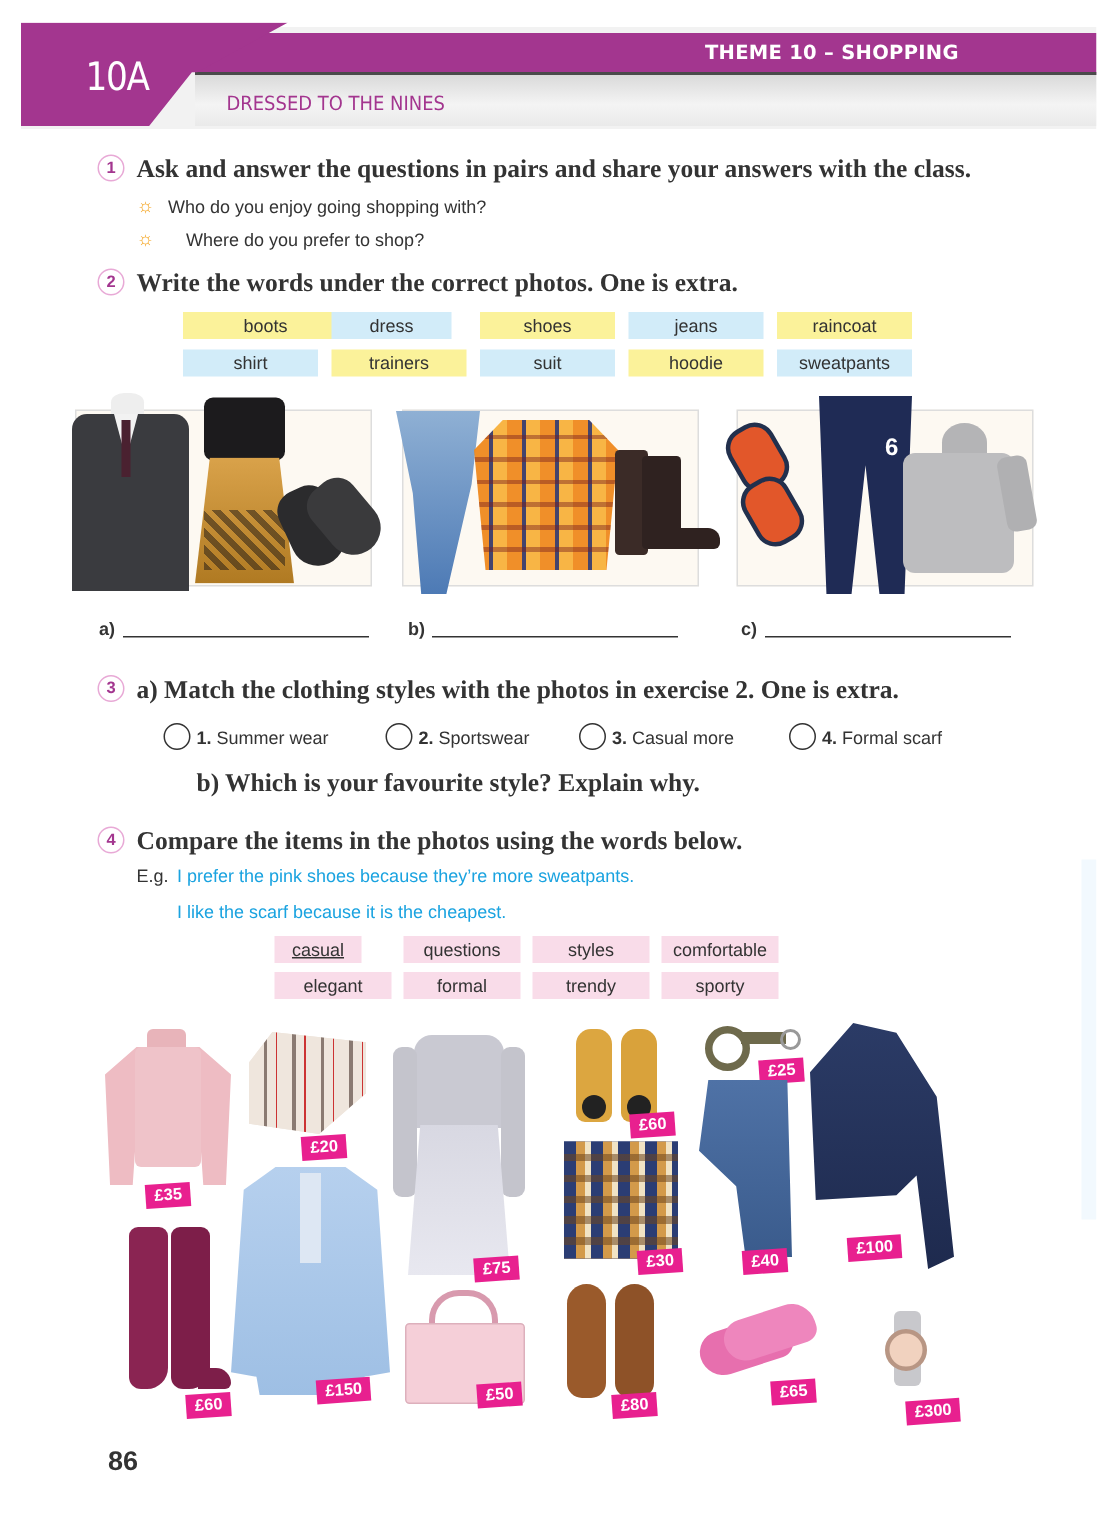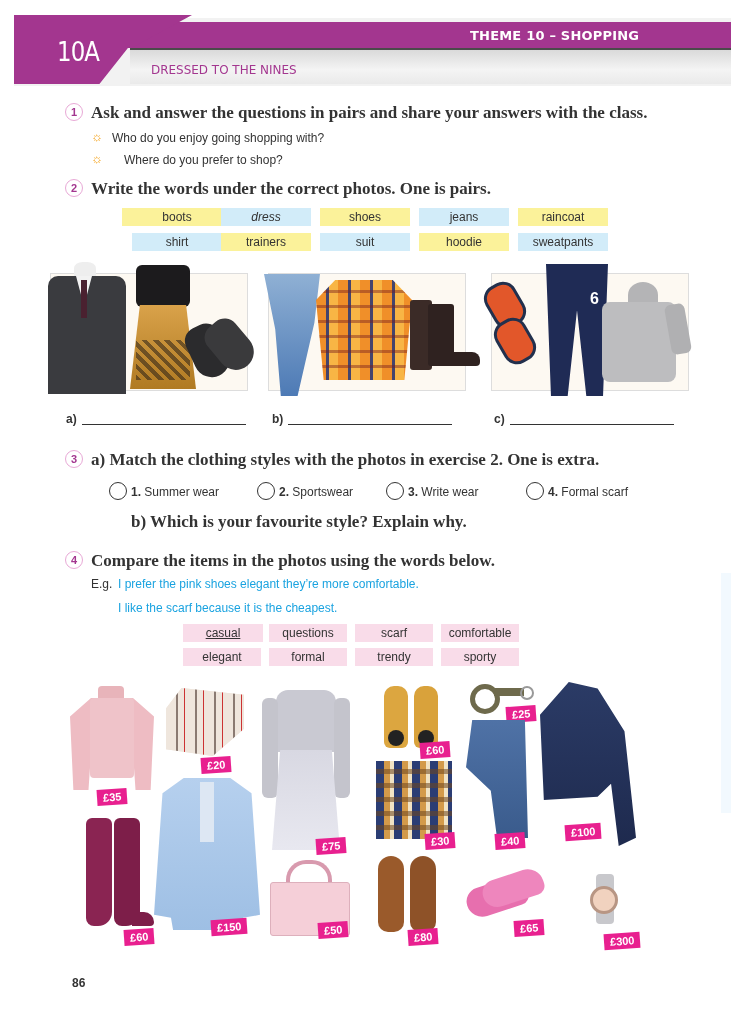--- a/index.html
+++ b/index.html
@@ -23,21 +23,21 @@
   .blue{background:#d2ecf9;}
   .pink{background:#f9dce9;}
   .photo{border:1px solid #ddd;background:#fdf9f2;}
   .answer-label{font-size:12px;font-weight:bold;color:#333;}
   .answer-line{border-bottom:1px solid #333;height:12px;}
   .radio{width:16px;height:16px;border:1.3px solid #333;border-radius:50%;}
   .opt-text{font-size:12px;color:#333;}
   .opt-text b{font-weight:bold;}
   .eg{font-size:12px;color:#1aa3e0;}
   .price{background:#e8208f;color:#fff;font-weight:bold;font-size:11px;padding:2px 6px;transform:rotate(-4deg);}
-  .page-num{left:72px;top:964px;font-weight:bold;font-size:12px;color:#333;margin-top:12px;}
+  .page-num{left:72px;top:964px;font-weight:bold;font-size:18px;color:#333;}
   .side-strip{left:721px;top:573px;width:10px;height:240px;background:#f2f9fe;}
   
   .shape{position:absolute;}
 </style>
 </head>
 <body>
 
 <div class="abs hdr-shadow"></div>
 <div class="abs hdr-gray"></div>
 <div class="abs hdr-bar"></div>
@@ -47,29 +47,29 @@
 <div class="abs subtitle">DRESSED TO THE NINES</div>
 
 <div class="abs num" style="left:65px;top:103px;">1</div>
 <div class="abs instr" style="left:91px;top:103px;">Ask and answer the questions in pairs and share your answers with the class.</div>
 <div class="abs sun" style="left:91px;top:129px;">☼</div>
 <div class="abs bullet-text" style="left:112px;top:131px;">Who do you enjoy going shopping with?</div>
 <div class="abs sun" style="left:91px;top:151px;">☼</div>
 <div class="abs bullet-text" style="left:124px;top:153px;">Where do you prefer to shop?</div>
 
 <div class="abs num" style="left:65px;top:179px;">2</div>
-<div class="abs instr" style="left:91px;top:179px;">Write the words under the correct photos. One is pairs.</div>
+<div class="abs instr" style="left:91px;top:179px;">Write the words under the correct photos. One is extra.</div>
 
 <div class="abs chip yellow" style="left:122px;top:208px;width:110px;">boots</div>
-<div class="abs chip blue" style="left:221px;top:208px;width:90px;font-style:italic;">dress</div>
+<div class="abs chip blue" style="left:221px;top:208px;width:80px;">dress</div>
 <div class="abs chip yellow" style="left:320px;top:208px;width:90px;">shoes</div>
 <div class="abs chip blue" style="left:419px;top:208px;width:90px;">jeans</div>
 <div class="abs chip yellow" style="left:518px;top:208px;width:90px;">raincoat</div>
 
-<div class="abs chip blue" style="left:132px;top:233px;width:90px;">shirt</div>
+<div class="abs chip blue" style="left:122px;top:233px;width:90px;">shirt</div>
 <div class="abs chip yellow" style="left:221px;top:233px;width:90px;">trainers</div>
 <div class="abs chip blue" style="left:320px;top:233px;width:90px;">suit</div>
 <div class="abs chip yellow" style="left:419px;top:233px;width:90px;">hoodie</div>
 <div class="abs chip blue" style="left:518px;top:233px;width:90px;">sweatpants</div>
 
 <div class="abs photo" style="left:50px;top:273px;width:196px;height:116px;"></div>
 <div class="abs" style="left:44px;top:262px;width:90px;height:132px;">
   <div class="shape" style="left:30px;top:0;width:22px;height:16px;background:#eee;border-radius:40% 40% 0 0;"></div>
   <div class="shape" style="left:4px;top:14px;width:78px;height:118px;background:#3a3b3f;border-radius:10px 10px 0 0;"></div>
   <div class="shape" style="left:32px;top:14px;width:16px;height:30px;background:#f2f2f2;clip-path:polygon(0 0,100% 0,50% 100%);"></div>
@@ -121,35 +121,35 @@
 <div class="abs answer-line" style="left:510px;top:412px;width:164px;"></div>
 
 <div class="abs num" style="left:65px;top:450px;">3</div>
 <div class="abs instr" style="left:91px;top:450px;">a)  Match the clothing styles with the photos in exercise 2. One is extra.</div>
 
 <div class="abs radio" style="left:109px;top:482px;"></div>
 <div class="abs opt-text" style="left:131px;top:485px;"><b>1.</b> <span>Summer wear</span></div>
 <div class="abs radio" style="left:257px;top:482px;"></div>
 <div class="abs opt-text" style="left:279px;top:485px;"><b>2.</b> <span>Sportswear</span></div>
 <div class="abs radio" style="left:386px;top:482px;"></div>
-<div class="abs opt-text" style="left:408px;top:485px;"><b>3.</b> <span>Write wear</span></div>
+<div class="abs opt-text" style="left:408px;top:485px;"><b>3.</b> <span>Casual more</span></div>
 <div class="abs radio" style="left:526px;top:482px;"></div>
 <div class="abs opt-text" style="left:548px;top:485px;"><b>4.</b> <span>Formal scarf</span></div>
 
 <div class="abs instr" style="left:91px;top:512px;padding-left:40px;">b)  Which is your favourite style? Explain why.</div>
 
 <div class="abs num" style="left:65px;top:551px;">4</div>
 <div class="abs instr" style="left:91px;top:551px;">Compare the items in the photos using the words below.</div>
 <div class="abs" style="left:91px;top:577px;font-size:12px;font-weight:normal;color:#333;">E.g.</div>
-<div class="abs eg" style="left:118px;top:577px;">I prefer the pink shoes elegant they’re more comfortable.</div>
+<div class="abs eg" style="left:118px;top:577px;">I prefer the pink shoes because they’re more sweatpants.</div>
 <div class="abs eg" style="left:118px;top:601px;">I like the scarf because it is the cheapest.</div>
 
-<div class="abs chip pink" style="left:183px;top:624px;width:80px;text-decoration:underline;">casual</div>
+<div class="abs chip pink" style="left:183px;top:624px;width:58px;text-decoration:underline;">casual</div>
 <div class="abs chip pink" style="left:269px;top:624px;width:78px;">questions</div>
-<div class="abs chip pink" style="left:355px;top:624px;width:78px;">scarf</div>
+<div class="abs chip pink" style="left:355px;top:624px;width:78px;">styles</div>
 <div class="abs chip pink" style="left:441px;top:624px;width:78px;">comfortable</div>
 <div class="abs chip pink" style="left:183px;top:648px;width:78px;">elegant</div>
 <div class="abs chip pink" style="left:269px;top:648px;width:78px;">formal</div>
 <div class="abs chip pink" style="left:355px;top:648px;width:78px;">trendy</div>
 <div class="abs chip pink" style="left:441px;top:648px;width:78px;">sporty</div>
 
 <div class="abs" style="left:70px;top:686px;width:84px;height:104px;">
   <div class="shape" style="left:28px;top:0;width:26px;height:16px;background:#e8b4ba;border-radius:4px;"></div>
   <div class="shape" style="left:0;top:12px;width:84px;height:92px;background:#eebcc3;clip-path:polygon(25% 0,75% 0,100% 20%,96% 100%,78% 100%,75% 60%,25% 60%,22% 100%,4% 100%,0 20%);"></div>
   <div class="shape" style="left:20px;top:12px;width:44px;height:80px;background:#efc3c9;border-radius:4px;"></div>

